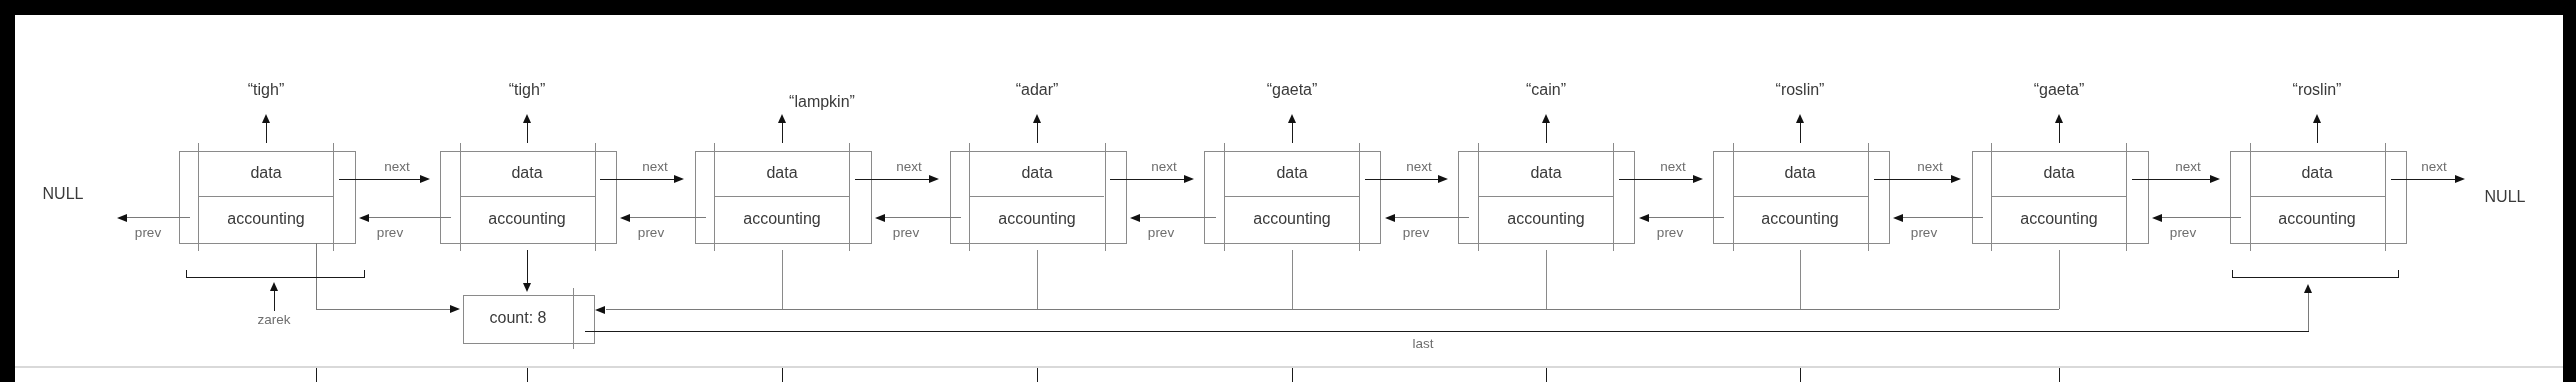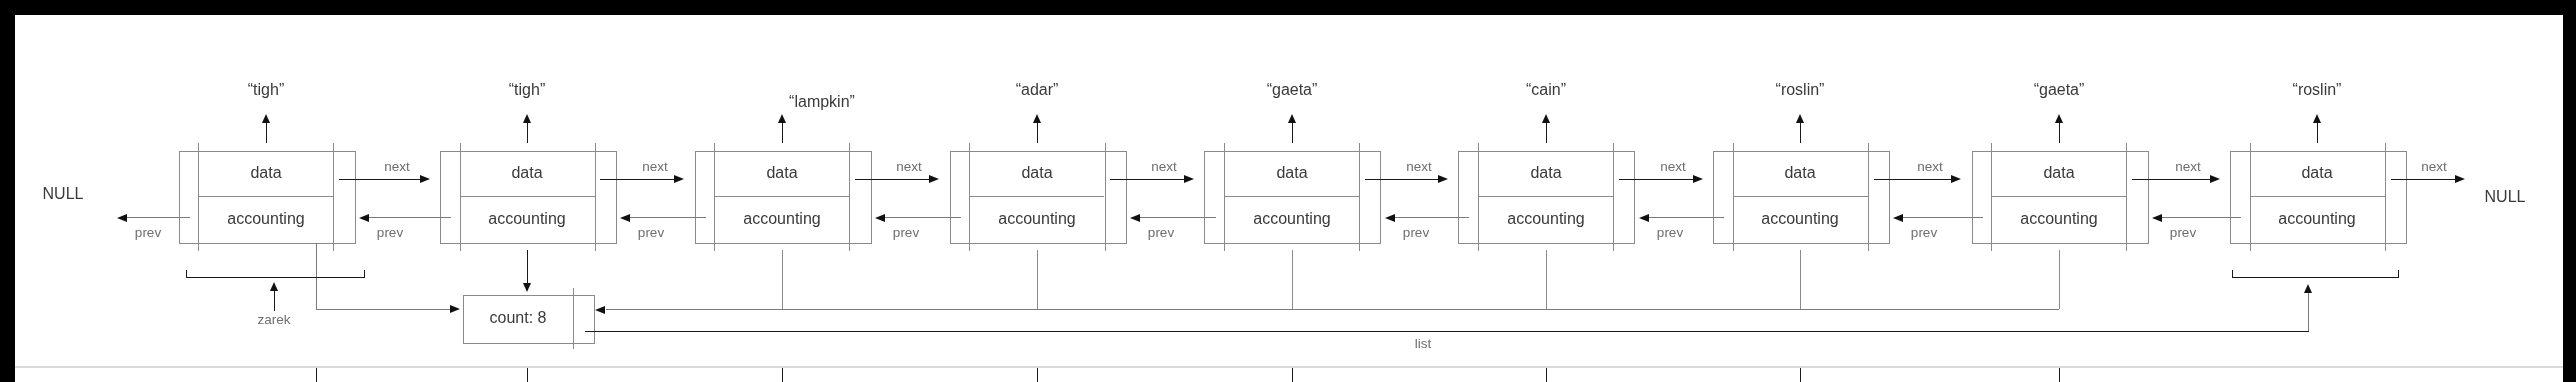--- a/index.html
+++ b/index.html
@@ -192,21 +192,21 @@
       <div class="vl blk" style="left: 364px; top: 270px; height: 6.8px; width: 0.6px;"></div>
       <div class="vl blk" style="left: 274px; top: 288px; height: 22.5px; width: 0.6px;"></div>
       <div class="ah ah-up" style="left: 270px; top: 282px;"></div>
       <div class="txt lbl" style="left: 274px; top: 319px;">zarek</div>
       <div class="hl blk" style="left: 2232px; top: 277px; width: 167px; height: 1.1px;"></div>
       <div class="vl blk" style="left: 2232px; top: 270px; height: 6.8px; width: 0.6px;"></div>
       <div class="vl blk" style="left: 2398px; top: 270px; height: 6.8px; width: 0.6px;"></div>
       <div class="hl blk" style="left: 585px; top: 331px; width: 1724px; height: 1.1px;"></div>
       <div class="vl gry" style="left: 2308px; top: 293px; height: 38px; width: 1.1px;"></div>
       <div class="ah ah-up" style="left: 2304px; top: 284px;"></div>
-      <div class="txt lbl" style="left: 1423px; top: 343px;">list</div>
+      <div class="txt lbl" style="left: 1423px; top: 343px;">last</div>
       <div class="vl blk" style="left: 316px; top: 368px; height: 14.6px; width: 1.1px;"></div>
       <div class="vl blk" style="left: 527px; top: 368px; height: 14.6px; width: 1.1px;"></div>
       <div class="vl blk" style="left: 782px; top: 368px; height: 14.6px; width: 1.1px;"></div>
       <div class="vl blk" style="left: 1037px; top: 368px; height: 14.6px; width: 1.1px;"></div>
       <div class="vl blk" style="left: 1292px; top: 368px; height: 14.6px; width: 1.1px;"></div>
       <div class="vl blk" style="left: 1546px; top: 368px; height: 14.6px; width: 1.1px;"></div>
       <div class="vl blk" style="left: 1800px; top: 368px; height: 14.6px; width: 1.1px;"></div>
       <div class="vl blk" style="left: 2059px; top: 368px; height: 14.6px; width: 1.1px;"></div>
     </div>
 

